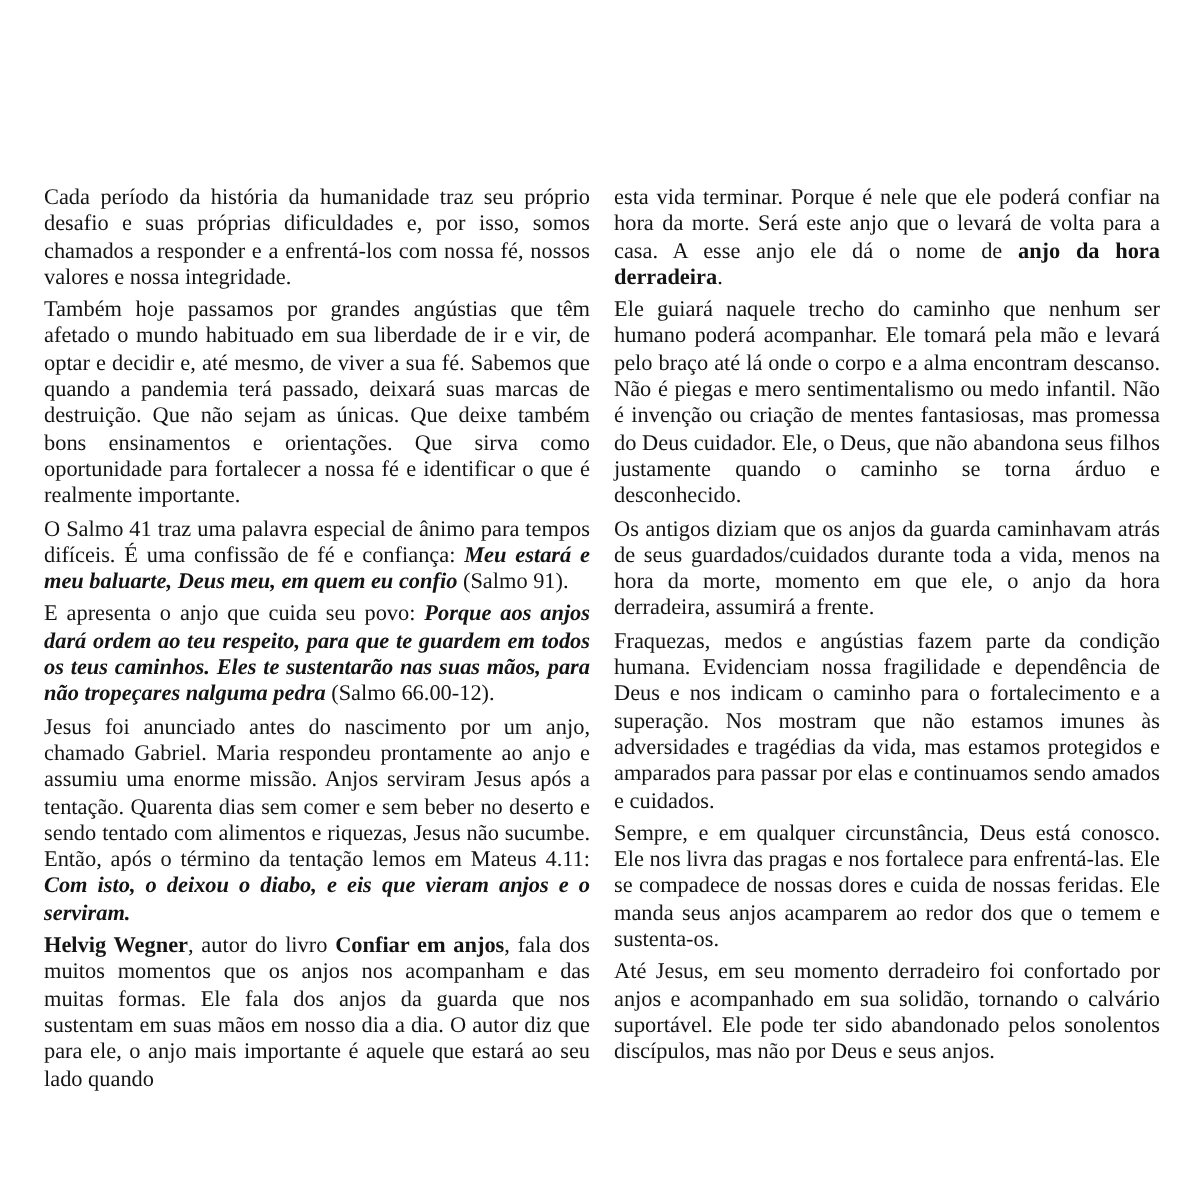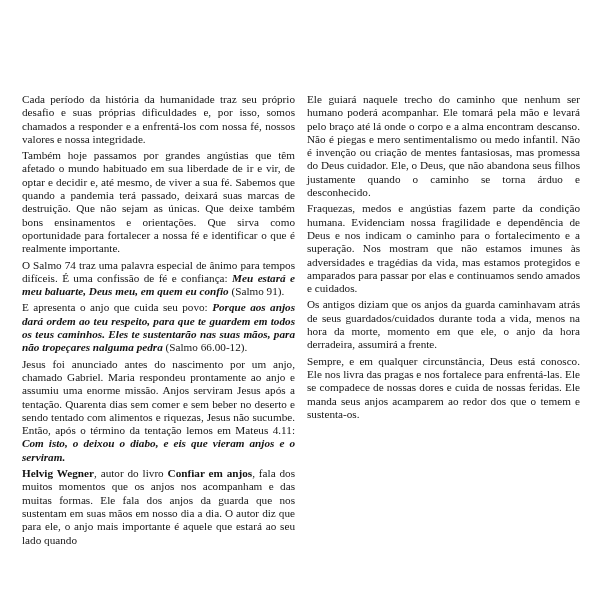--- a/index.html
+++ b/index.html
@@ -40,25 +40,27 @@
   .seg-bold-italic { font-weight: bold; font-style: italic; }
 </style>
 </head>
 <body>
 
 <div class="page" style="background: rgb(255, 255, 255); color: rgb(20, 20, 20);">
   <div class="columns">
     <div class="column">
         <p class="para"><span class="seg-normal">Cada período da história da humanidade traz seu próprio desafio e suas próprias dificuldades e, por isso, somos chamados a responder e a enfrentá-los com nossa fé, nossos valores e nossa integridade.</span></p>
         <p class="para"><span class="seg-normal">Também hoje passamos por grandes angústias que têm afetado o mundo habituado em sua liberdade de ir e vir, de optar e decidir e, até mesmo, de viver a sua fé. Sabemos que quando a pandemia terá passado, deixará suas marcas de destruição. Que não sejam as únicas. Que deixe também bons ensinamentos e orientações. Que sirva como oportunidade para fortalecer a nossa fé e identificar o que é realmente importante.</span></p>
-        <p class="para"><span class="seg-normal">O Salmo 74 traz uma palavra especial de ânimo para tempos difíceis. É uma confissão de fé e confiança: </span><span class="seg-bold-italic">Meu estará e meu baluarte, Deus meu, em quem eu confio</span><span class="seg-normal"> (Salmo 91).</span></p>
+        <p class="para"><span class="seg-normal">O Salmo 41 traz uma palavra especial de ânimo para tempos difíceis. É uma confissão de fé e confiança: </span><span class="seg-bold-italic">Meu estará e meu baluarte, Deus meu, em quem eu confio</span><span class="seg-normal"> (Salmo 91).</span></p>
         <p class="para"><span class="seg-normal">E apresenta o anjo que cuida seu povo: </span><span class="seg-bold-italic">Porque aos anjos dará ordem ao teu respeito, para que te guardem em todos os teus caminhos. Eles te sustentarão nas suas mãos, para não tropeçares nalguma pedra</span><span class="seg-normal"> (Salmo 66.00-12).</span></p>
         <p class="para"><span class="seg-normal">Jesus foi anunciado antes do nascimento por um anjo, chamado Gabriel. Maria respondeu prontamente ao anjo e assumiu uma enorme missão. Anjos serviram Jesus após a tentação. Quarenta dias sem comer e sem beber no deserto e sendo tentado com alimentos e riquezas, Jesus não sucumbe. Então, após o término da tentação lemos em Mateus 4.11: </span><span class="seg-bold-italic">Com isto, o deixou o diabo, e eis que vieram anjos e o serviram.</span></p>
         <p class="para"><span class="seg-bold">Helvig Wegner</span><span class="seg-normal">, autor do livro </span><span class="seg-bold">Confiar em anjos</span><span class="seg-normal">, fala dos muitos momentos que os anjos nos acompanham e das muitas formas. Ele fala dos anjos da guarda que nos sustentam em suas mãos em nosso dia a dia. O autor diz que para ele, o anjo mais importante é aquele que estará ao seu lado quando</span></p>
       </div>
     <div class="column">
+        <p class="para"><span class="seg-normal">esta vida terminar. Porque é nele que ele poderá confiar na hora da morte. Será este anjo que o levará de volta para a casa. A esse anjo ele dá o nome de </span><span class="seg-bold">anjo da hora derradeira</span><span class="seg-normal">.</span></p>
         <p class="para"><span class="seg-normal">Ele guiará naquele trecho do caminho que nenhum ser humano poderá acompanhar. Ele tomará pela mão e levará pelo braço até lá onde o corpo e a alma encontram descanso. Não é piegas e mero sentimentalismo ou medo infantil. Não é invenção ou criação de mentes fantasiosas, mas promessa do Deus cuidador. Ele, o Deus, que não abandona seus filhos justamente quando o caminho se torna árduo e desconhecido.</span></p>
+        <p class="para"><span class="seg-normal">Os antigos diziam que os anjos da guarda caminhavam atrás de seus guardados/cuidados durante toda a vida, menos na hora da morte, momento em que ele, o anjo da hora derradeira, assumirá a frente.</span></p>
         <p class="para"><span class="seg-normal">Fraquezas, medos e angústias fazem parte da condição humana. Evidenciam nossa fragilidade e dependência de Deus e nos indicam o caminho para o fortalecimento e a superação. Nos mostram que não estamos imunes às adversidades e tragédias da vida, mas estamos protegidos e amparados para passar por elas e continuamos sendo amados e cuidados.</span></p>
-        <p class="para"><span class="seg-normal">Os antigos diziam que os anjos da guarda caminhavam atrás de seus guardados/cuidados durante toda a vida, menos na hora da morte, momento em que ele, o anjo da hora derradeira, assumirá a frente.</span></p>
         <p class="para"><span class="seg-normal">Sempre, e em qualquer circunstância, Deus está conosco. Ele nos livra das pragas e nos fortalece para enfrentá-las. Ele se compadece de nossas dores e cuida de nossas feridas. Ele manda seus anjos acamparem ao redor dos que o temem e sustenta-os.</span></p>
+        <p class="para"><span class="seg-normal">Até Jesus, em seu momento derradeiro foi confortado por anjos e acompanhado em sua solidão, tornando o calvário suportável. Ele pode ter sido abandonado pelos sonolentos discípulos, mas não por Deus e seus anjos.</span></p>
       </div>
   </div>
 </div>
 
 </body></html>

